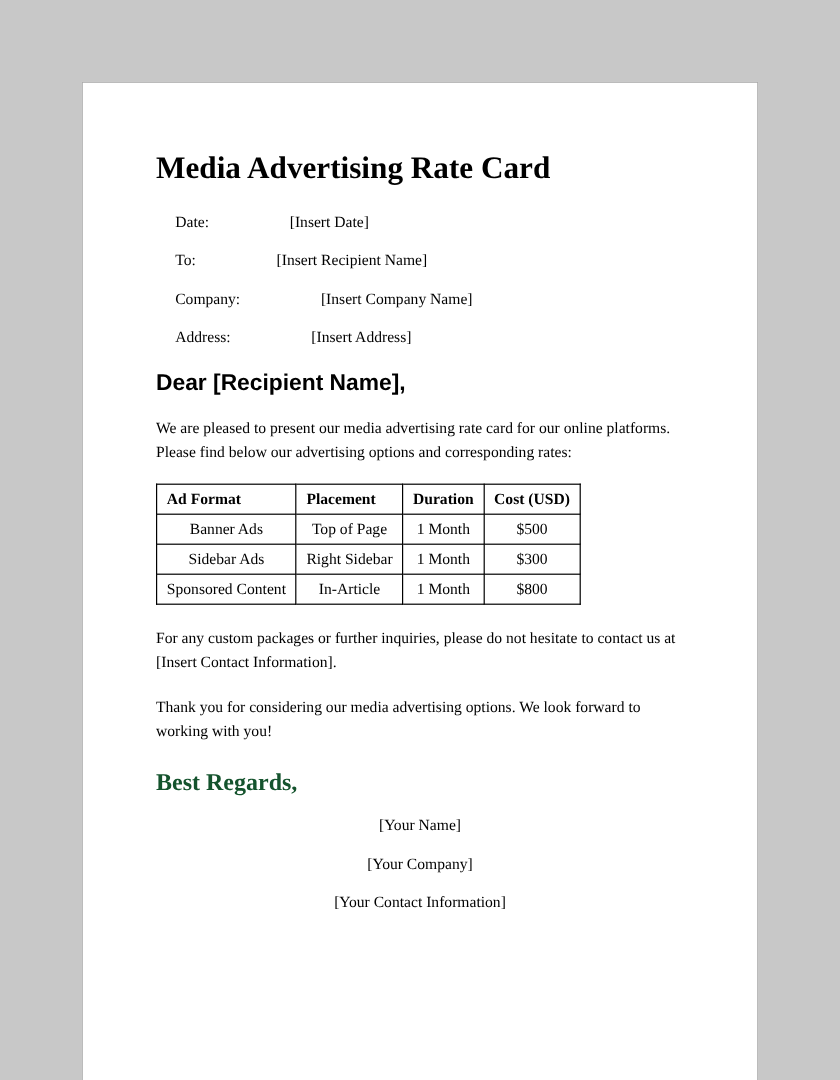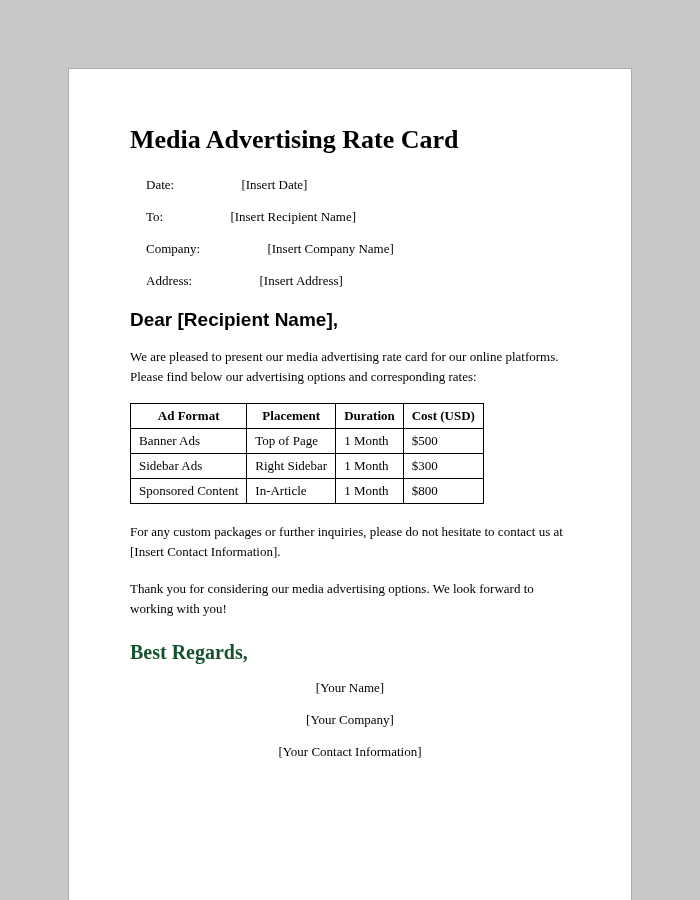--- a/index.html
+++ b/index.html
@@ -67,25 +67,25 @@
 
     .ad-table th, .ad-table td {
       border: 1px solid #000;
       padding: 4px 8px;
       color: #000;
     }
 
     .ad-table th {
       font-weight: bold;
       background: #fff;
-      text-align: center;
+      text-align: left;
     }
 
     .ad-table td {
-      text-align: left;
+      text-align: center;
     }
 
     .closing-heading {
       font-size: 20px;
       font-weight: bold;
       font-family: Georgia, serif;
       margin-top: 22px;
       margin-bottom: 16px;
       color: #14532d;
     }

